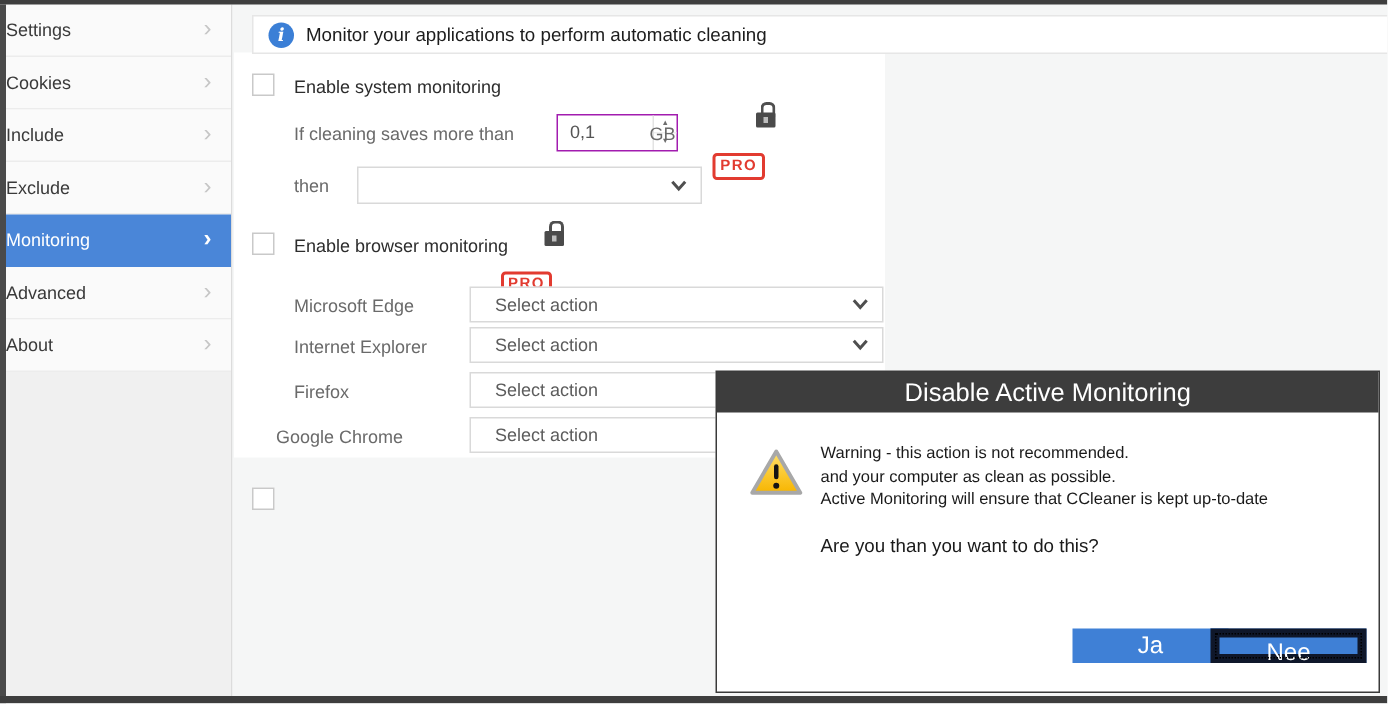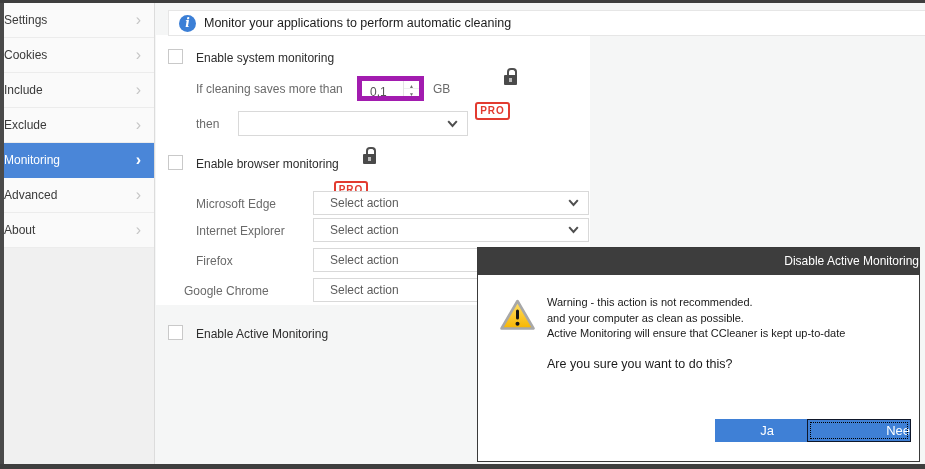--- a/index.html
+++ b/index.html
@@ -31,21 +31,21 @@
   .info-icon{position:absolute;left:10px;top:4px;width:17px;height:17px;border-radius:50%;
              background:#3b7fd6;color:#fff;text-align:center;line-height:17px;
              font-family:"DejaVu Serif",serif;font-style:italic;font-weight:bold;font-size:12px;}
   .banner-txt{position:absolute;left:35px;top:0;line-height:24px;font-size:12.5px;color:#1c1c1c;white-space:nowrap;}
 
   .checkbox{position:absolute;width:13px;height:13px;background:#fff;border:1px solid #c9c9c9;}
   .lbl-dark{position:absolute;font-size:12px;color:#2d2d2d;white-space:nowrap;text-align:right;}
   .lbl-gray{position:absolute;font-size:12px;color:#6a6a6a;white-space:nowrap;}
 
   
-  .spin{position:absolute;left:357px;top:76px;width:67px;height:25px;border:5px solid #a21caf;
+  .spin{position:absolute;left:371px;top:76px;width:81px;height:25px;border:1px solid #a21caf;
         background:#fff;box-sizing:border-box;}
   .spin-val{position:absolute;left:8px;top:0;line-height:23px;font-size:12px;color:#555;}
   .spin-btns{position:absolute;right:0;top:0;width:15px;height:100%;border-left:1px solid #e3e3e3;}
   .spin-up,.spin-down{position:absolute;left:0;width:100%;height:50%;text-align:center;
         color:#6e6e6e;font-size:5px;overflow:hidden;}
   .spin-up{top:0;line-height:11px;}
   .spin-down{bottom:0;line-height:10px;border-top:1px solid #efefef;}
 
   
   .pro{position:absolute;border:2px solid #e23b30;border-radius:3px;color:#e23b30;background:#fff;
@@ -65,29 +65,29 @@
   .dd-txt{position:absolute;left:16px;top:0;font-size:12px;color:#5c5c5c;white-space:nowrap;}
   .dd svg{position:absolute;right:9px;top:50%;margin-top:-4px;}
   .dd-then{left:238px;top:111px;width:230px;height:25px;}
   .dd-then .dd-txt{line-height:23px;}
   .dd-browser{left:313px;width:276px;height:24px;}
   .dd-browser .dd-txt{line-height:22px;}
 
   
   .dialog{position:absolute;left:477px;top:247px;width:443px;height:215px;background:#fff;
           border:1px solid #3a3a3a;box-sizing:border-box;z-index:10;}
-  .dialog-title{height:27px;background:#3d3d3d;color:#fff;font-size:12px;text-align:right;
+  .dialog-title{height:27px;background:#3d3d3d;color:#fff;font-size:17px;text-align:center;
                 line-height:27px;}
   .warn-icon{position:absolute;left:21px;top:50px;}
   .dlg-text{position:absolute;left:69px;top:47px;font-size:11px;line-height:15.5px;color:#1a1a1a;}
   .dlg-q{position:absolute;left:69px;top:109px;font-size:12.5px;color:#1a1a1a;}
   .btn{position:absolute;top:171px;width:104px;height:23px;background:#3f80d6;color:#fff;
-       font-size:13px;text-align:center;line-height:23px;box-sizing:border-box;cursor:default;}
+       font-size:16px;text-align:center;line-height:23px;box-sizing:border-box;cursor:default;}
   .btn-ja{left:237px;}
-  .btn-nee{left:329px;border:1px solid #0f172a;outline:1px dotted #000;outline-offset:-4px;line-height:21px;text-align:right;}
+  .btn-nee{left:329px;border:6px solid #0f172a;outline:1px dotted #000;outline-offset:-4px;line-height:21px;}
 </style>
 </head>
 <body>
 
 <div class="screen">
 
   <div class="top-strip"></div>
 
   <div class="sidebar">
     <div class="side-accent"></div>
@@ -191,39 +191,38 @@
 
   <div class="lbl-gray" style="left:184px;top:284px;">Google Chrome</div>
   <div class="dd dd-browser" style="top:278px;">
     <span class="dd-txt">Select action</span>
     <svg width="11" height="8" viewBox="0 0 11 8">
       <polyline points="1.2,1.2 5.5,6 9.8,1.2" fill="none" stroke="#4f4f4f" stroke-width="2"></polyline>
     </svg>
   </div>
 
   <div class="checkbox" style="left:168px;top:325px;"></div>
-  <div class="lbl-dark" style="left:196px;top:327px;">Enable Active Monitoring</div>
 
   <div class="dialog">
     <div class="dialog-title">Disable Active Monitoring</div>
     <svg class="warn-icon" width="37" height="34" viewBox="0 0 37 34">
       <defs>
         <linearGradient id="wg" x1="0" y1="0" x2="0" y2="1">
           <stop offset="0" stop-color="#ffe06a"></stop>
           <stop offset="1" stop-color="#f7b500"></stop>
         </linearGradient>
       </defs>
       <path d="M18.5 3 L34.5 30.5 L2.5 30.5 Z" fill="url(#wg)" stroke="#a8a8a8" stroke-width="2.6" stroke-linejoin="round"></path>
       <rect x="17" y="11.5" width="3" height="10" rx="1.5" fill="#141414"></rect>
       <circle cx="18.5" cy="25.8" r="2" fill="#141414"></circle>
     </svg>
     <div class="dlg-text">
       <span style="display:block">Warning - this action is not recommended.</span>
       <span style="display:block">and your computer as clean as possible.</span>
       <span style="display:block">Active Monitoring will ensure that CCleaner is kept up-to-date</span>
     </div>
-    <div class="dlg-q">Are you sure you want to do this?</div>
+    <div class="dlg-q">Are you than you want to do this?</div>
     <div class="btn btn-ja">Ja</div>
     <div class="btn btn-nee">Nee</div>
   </div>
 
   <div class="bottom-strip"></div>
 </div>
 
 </body></html>

